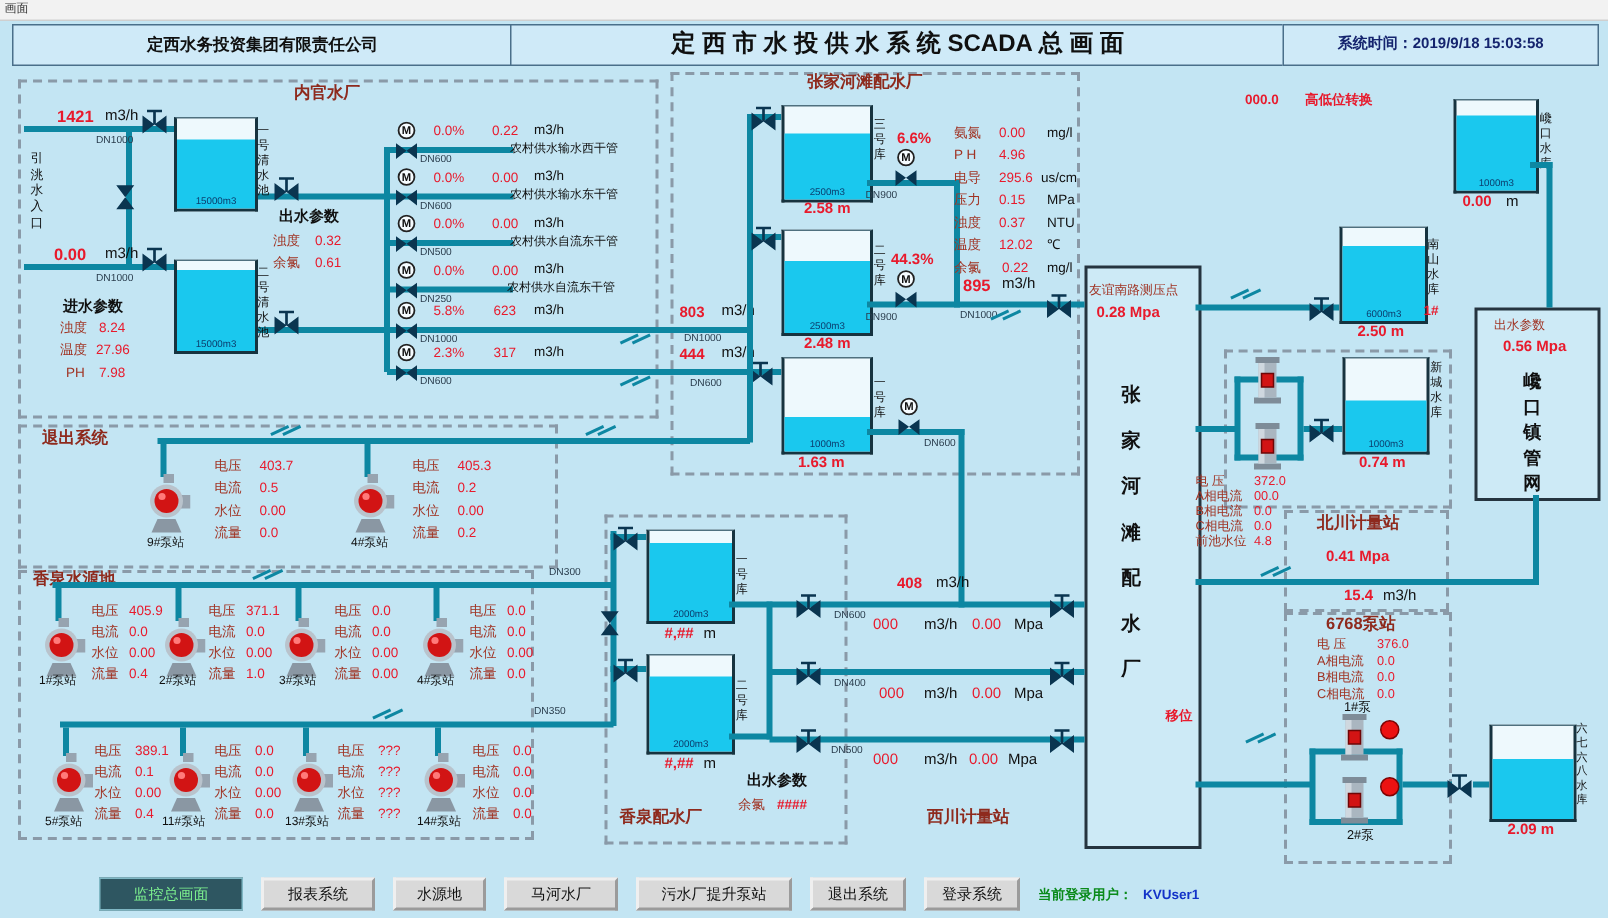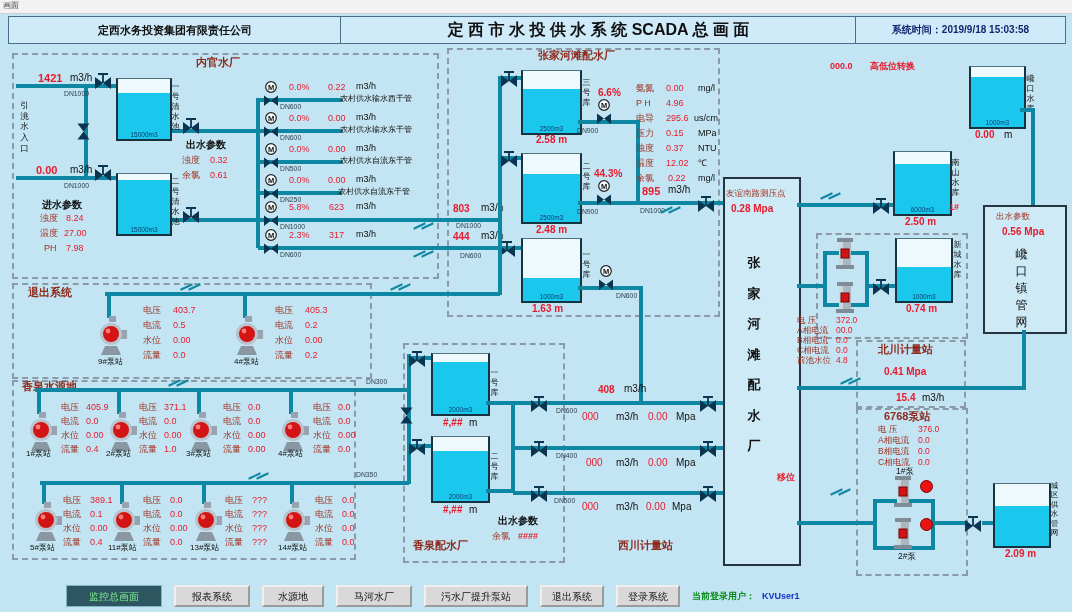--- a/index.html
+++ b/index.html
@@ -109,21 +109,21 @@
 <div class="t s10" style="left:70px;top:72px">m3/h</div>
 <div class="t s7" style="left:64px;top:90px">DN1000</div>
 <div class="vt" style="left:18px;top:100px;font-size:8.5px">引洮水入口</div>
 <div class="t r s11 b" style="left:36px;top:164px">0.00</div>
 <div class="t s10" style="left:70px;top:164px">m3/h</div>
 <div class="t s7" style="left:64px;top:182px">DN1000</div>
 <div class="t s10 b" style="left:42px;top:199px">进水参数</div>
 <div class="t m s9" style="left:40px;top:213px">浊度</div>
 <div class="t r s9" style="left:66px;top:213px">8.24</div>
 <div class="t m s9" style="left:40px;top:228px">温度</div>
-<div class="t r s9" style="left:64px;top:228px">27.00</div>
+<div class="t r s9" style="left:64px;top:228px">27.96</div>
 <div class="t m s9" style="left:44px;top:243px">PH</div>
 <div class="t r s9" style="left:66px;top:243px">7.98</div>
 <div class="t s10 b" style="left:186px;top:139px">出水参数</div>
 <div class="t m s9" style="left:182px;top:155px">浊度</div>
 <div class="t r s9" style="left:210px;top:155px">0.32</div>
 <div class="t m s9" style="left:182px;top:170px">余氯</div>
 <div class="t r s9" style="left:210px;top:170px">0.61</div>
 
 <svg class="mc" style="left:263px;top:81px" width="16" height="26">
     <circle cx="8" cy="6" r="5.3" fill="#f6fcff" stroke="#222" stroke-width="1.2"></circle>
@@ -639,21 +639,21 @@
   <div class="wtr" style="height:50px"></div>
   <div class="cap">1000m3</div>
 </div>
 <div class="vt" style="left:1024px;top:74px">巉口水库</div>
 <div class="t r s10 b" style="left:975px;top:129px">0.00</div>
 <div class="t s10" style="left:1004px;top:129px">m</div>
 <div class="ph" style="left:1020px;top:108px;width:15px"></div>
 <div class="pv" style="left:1031px;top:108px;height:97px"></div>
 <div class="t m" style="left:996px;top:212px;font-size:8.5px">出水参数</div>
 <div class="t r s10 b" style="left:1002px;top:226px">0.56 Mpa</div>
-<div class="vt" style="left:1014px;top:246px;width:15px;font-size:12px;font-weight:normal;line-height:1.42">巉口镇管网</div>
+<div class="vt" style="left:1014px;top:246px;width:15px;font-size:12px;font-weight:bold;line-height:1.42">巉口镇管网</div>
 <div class="pv" style="left:1022px;top:330px;height:60px"></div>
 
 <div class="t ttl s11" style="left:884px;top:410px">6768泵站</div>
 <div class="t m s85" style="left:878px;top:425px">电  压</div>
 <div class="t r s85" style="left:918px;top:425px">376.0</div>
 <div class="t m s85" style="left:878px;top:436px">A相电流</div>
 <div class="t r s85" style="left:918px;top:436px">0.0</div>
 <div class="t m s85" style="left:878px;top:447px">B相电流</div>
 <div class="t r s85" style="left:918px;top:447px">0.0</div>
 <div class="t m s85" style="left:878px;top:458px">C相电流</div>
@@ -685,21 +685,21 @@
 <div class="t s85" style="left:898px;top:552px">2#泵</div>
 <div class="ph" style="left:935px;top:521px;width:33px"></div>
 <svg class="vlv" style="left:964px;top:514px" width="18" height="19">
     <path d="M9 12 V3 M4 3 H14" stroke="#0a3550" stroke-width="1.8" fill="none"></path>
     <path d="M1 6 L9 12 L1 18 Z M17 6 L9 12 L17 18 Z" fill="#0a3550"></path>
   </svg>
 <div class="ph" style="left:982px;top:521px;width:11px"></div>
 <div class="tank" style="left:993px;top:483px;width:54px;height:62px">
   <div class="wtr" style="height:40px"></div>
 </div>
-<div class="vt" style="left:1049px;top:481px;font-size:7.5px;width:11px">城区供水管网</div>
+<div class="vt" style="left:1049px;top:481px;font-size:7.5px;width:11px">六七六八水库</div>
 <div class="t r s10 b" style="left:1005px;top:548px">2.09 m</div>
 
 <div class="btn dark" style="left:66px;width:96px">监控总画面</div>
 <div class="btn" style="left:174px;width:76px">报表系统</div>
 <div class="btn" style="left:262px;width:62px">水源地</div>
 <div class="btn" style="left:336px;width:76px">马河水厂</div>
 <div class="btn" style="left:424px;width:104px">污水厂提升泵站</div>
 <div class="btn" style="left:540px;width:64px">退出系统</div>
 <div class="btn" style="left:616px;width:64px">登录系统</div>
 <div class="t g s9 b" style="left:692px;top:591px">当前登录用户：</div>

